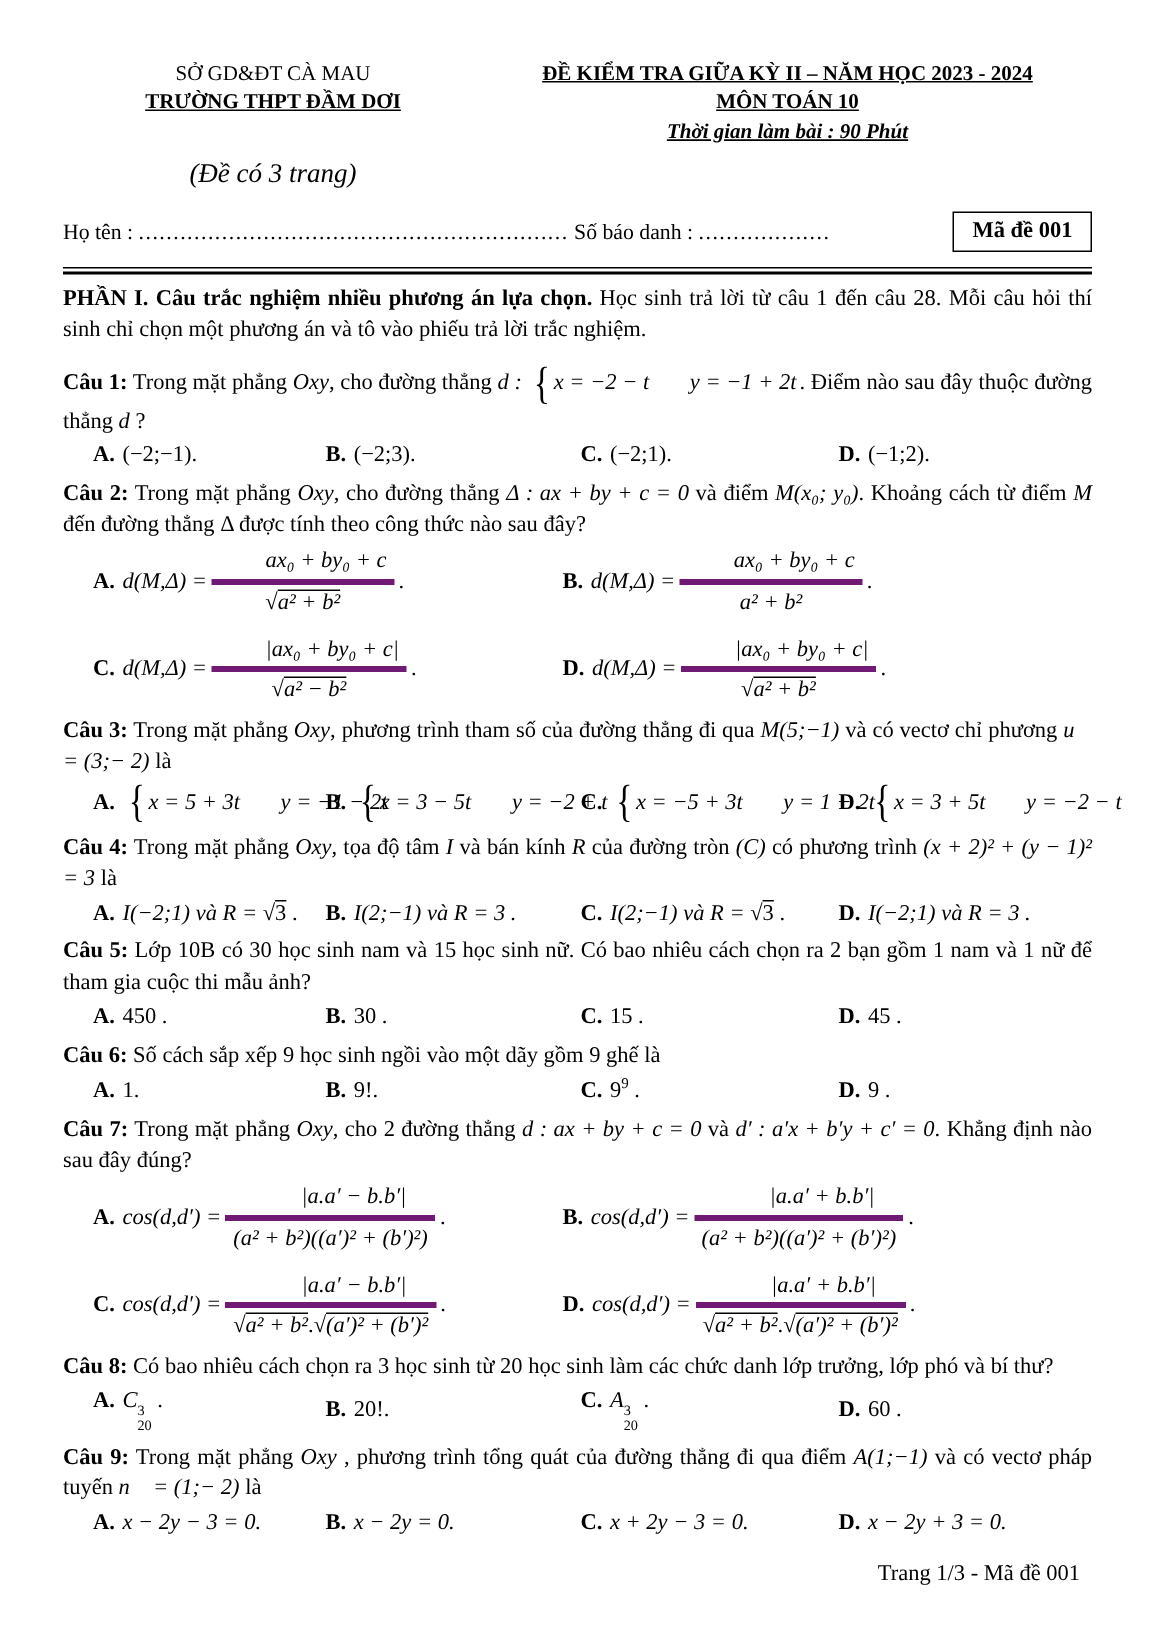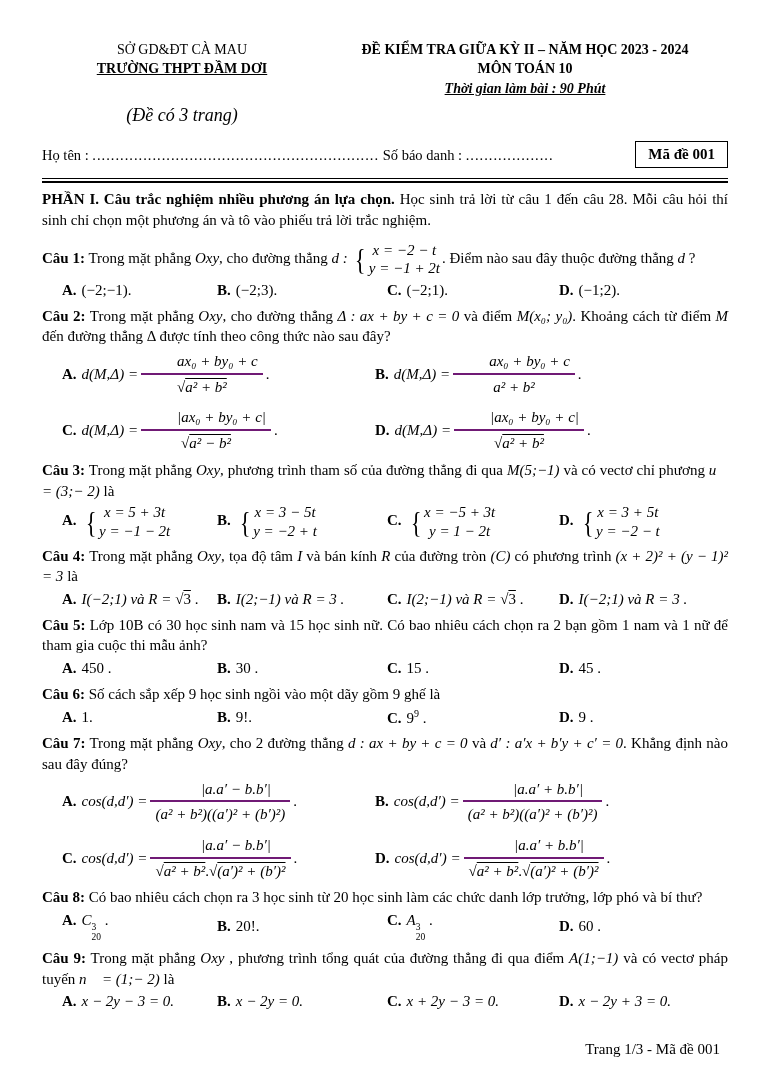--- a/index.html
+++ b/index.html
@@ -10,47 +10,47 @@
     font-family:"Liberation Serif","DejaVu Serif",serif;
     font-size:15px; line-height:1.38;
     position:relative; overflow:hidden;
     padding:40px 40px 0 42px;
   }
   
   .head { display:grid; grid-template-columns:280px 1fr; }
   .head-left { text-align:center; font-size:14px; }
   .school { font-weight:bold; text-decoration:underline; }
   .note { font-style:italic; margin-top:24px; font-size:18px; }
-  .head-right { text-align:center; font-size:14px; font-weight:bold; }
+  .head-right { text-align:center; font-size:14px; font-weight:bold;text-decoration:underline; }
   .duration { font-style:italic; text-decoration:underline; }
   .namerow { display:flex; align-items:center; margin-top:14px; font-size:14.5px; }
   .namerow .lbl { white-space:nowrap; }
   .dots { letter-spacing:1px; color:#000; overflow:hidden; white-space:nowrap; }
   .codebox { margin-left:auto; border:1.6px solid #000; padding:2px 12px; font-weight:bold; font-size:15px; }
   .rule { margin-top:10px; height:5px; border-top:1.2px solid #000; border-bottom:2.6px solid #000; }
   
   .intro { text-align:justify; margin:6px 0 10px; }
   .stem { text-align:justify; margin:5px 0 2px; }
   .qlabel { font-weight:bold; }
   .mi { font-style:italic; }
   .optrow4 { display:grid; grid-template-columns:155px 170px 172px 1fr; padding-left:20px; margin:1px 0 4px; align-items:center; }
   .optrow2 { display:grid; grid-template-columns:47% 53%; padding-left:20px; row-gap:8px; margin:3px 0 5px; }
   .opt { white-space:nowrap; }
   .olabel { font-weight:bold; padding-right:5px; }
   
   .fopt { display:flex; align-items:center; white-space:nowrap; }
   .frac { display:inline-block; vertical-align:middle; text-align:center; margin:1px 3px; }
   .frac .num { display:block; padding:0 5px 1px;margin-left:31px; }
-  .frac .den { display:block; border-top:2px solid #701a75; padding:2px 5px 0; }
+  .frac .den { display:block; border-top:4px solid #701a75; padding:2px 5px 0; }
   
   .rad { text-decoration:overline; }
   
   .cases { display:inline-flex; align-items:center; vertical-align:middle; margin:0 2px; }
   .brace { font-size:30px; font-weight:400; line-height:1; transform:scaleX(0.75); display:inline-block; margin-right:1px; }
-  .eqs { display:inline-flex; flex-direction:column; text-align:center; line-height:1.25; }
+  .eqs { display:inline-flex; flex-direction:row; text-align:right; line-height:1.25;gap:27px; }
   
   .supsub { display:inline-flex; flex-direction:column; font-size:9.5px; line-height:1.05; vertical-align:-5px; text-align:left; }
   sup { font-size:10px; }
   .footer { position:absolute; right:48px; bottom:26px; font-size:15px; }
 </style>
 </head>
 <body>
 
 <div class="head">
   <div class="head-left">

